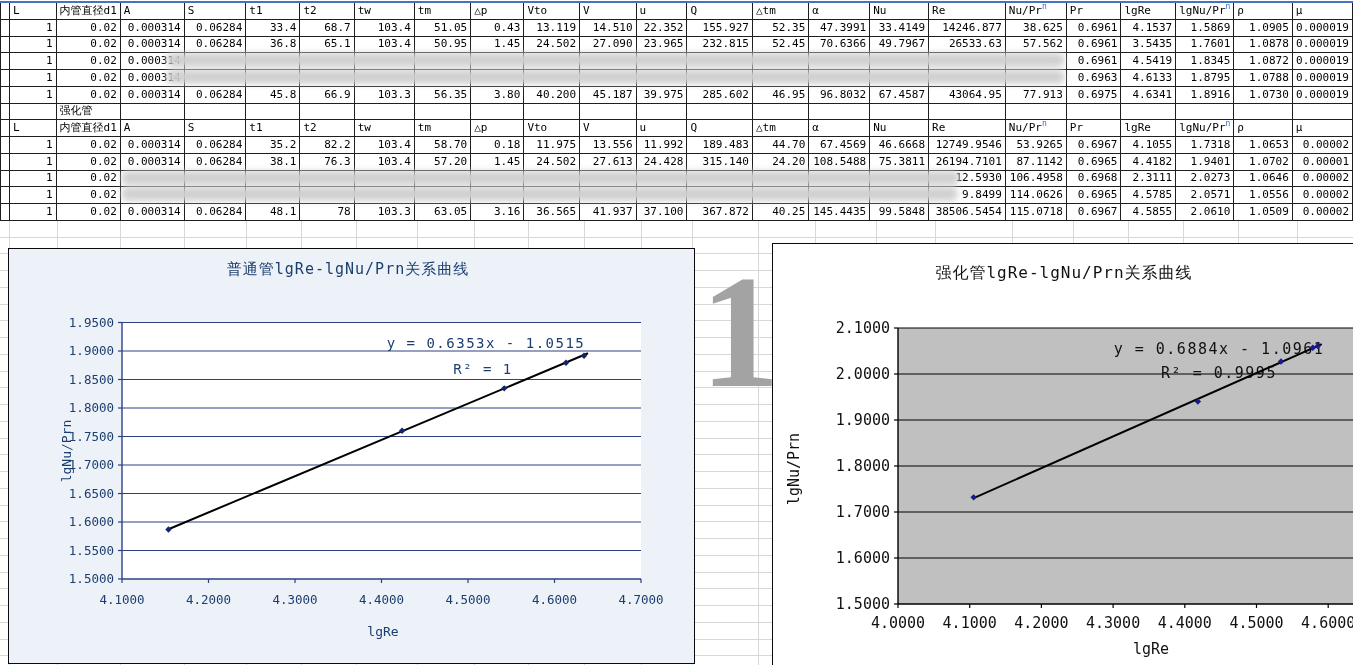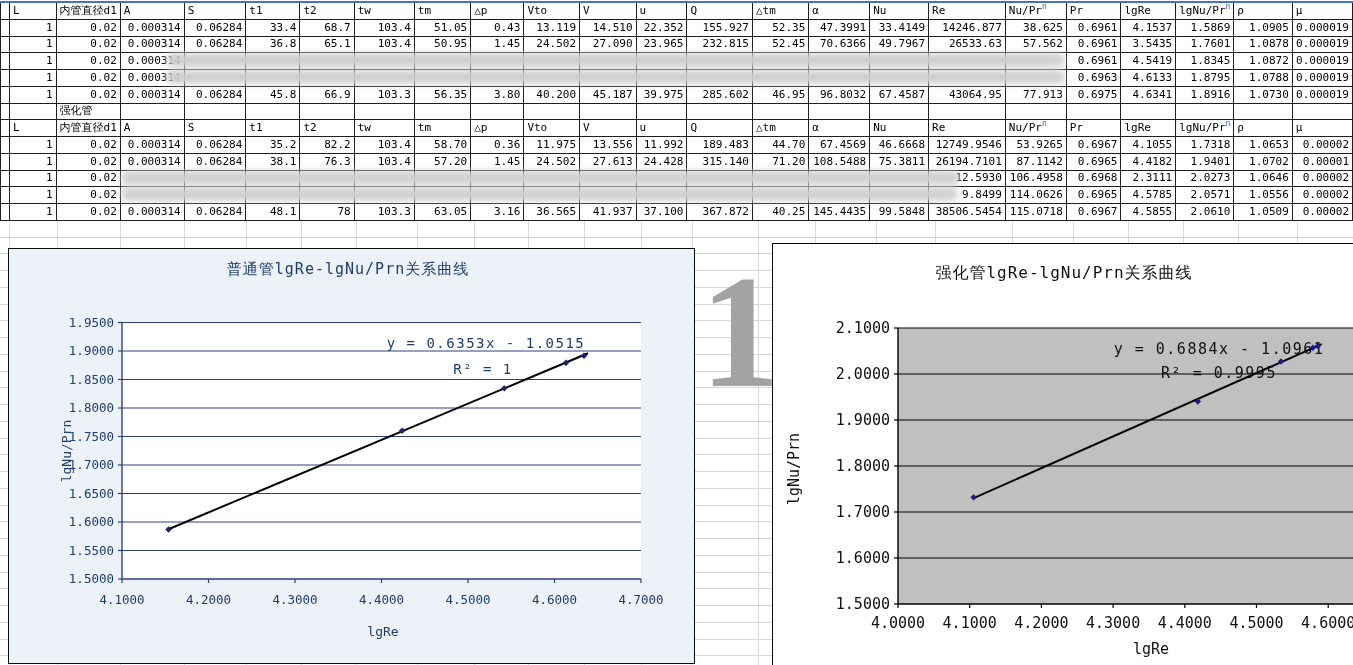--- a/index.html
+++ b/index.html
@@ -324,21 +324,21 @@
         <tr>
           <td class="num"></td>
           <td class="num">1</td>
           <td class="num">0.02</td>
           <td class="num">0.000314</td>
           <td class="num">0.06284</td>
           <td class="num">35.2</td>
           <td class="num">82.2</td>
           <td class="num">103.4</td>
           <td class="num">58.70</td>
-          <td class="num">0.36</td>
+          <td class="num">0.18</td>
           <td class="num">11.975</td>
           <td class="num">13.556</td>
           <td class="num">11.992</td>
           <td class="num">189.483</td>
           <td class="num">44.70</td>
           <td class="num">67.4569</td>
           <td class="num">46.6668</td>
           <td class="num">12749.9546</td>
           <td class="num">53.9265</td>
           <td class="num">0.6967</td>
@@ -355,21 +355,21 @@
           <td class="num">0.06284</td>
           <td class="num">38.1</td>
           <td class="num">76.3</td>
           <td class="num">103.4</td>
           <td class="num">57.20</td>
           <td class="num">1.45</td>
           <td class="num">24.502</td>
           <td class="num">27.613</td>
           <td class="num">24.428</td>
           <td class="num">315.140</td>
-          <td class="num">71.20</td>
+          <td class="num">24.20</td>
           <td class="num">108.5488</td>
           <td class="num">75.3811</td>
           <td class="num">26194.7101</td>
           <td class="num">87.1142</td>
           <td class="num">0.6965</td>
           <td class="num">4.4182</td>
           <td class="num">1.9401</td>
           <td class="num">1.0702</td>
           <td class="num">0.00001</td>
         </tr>

